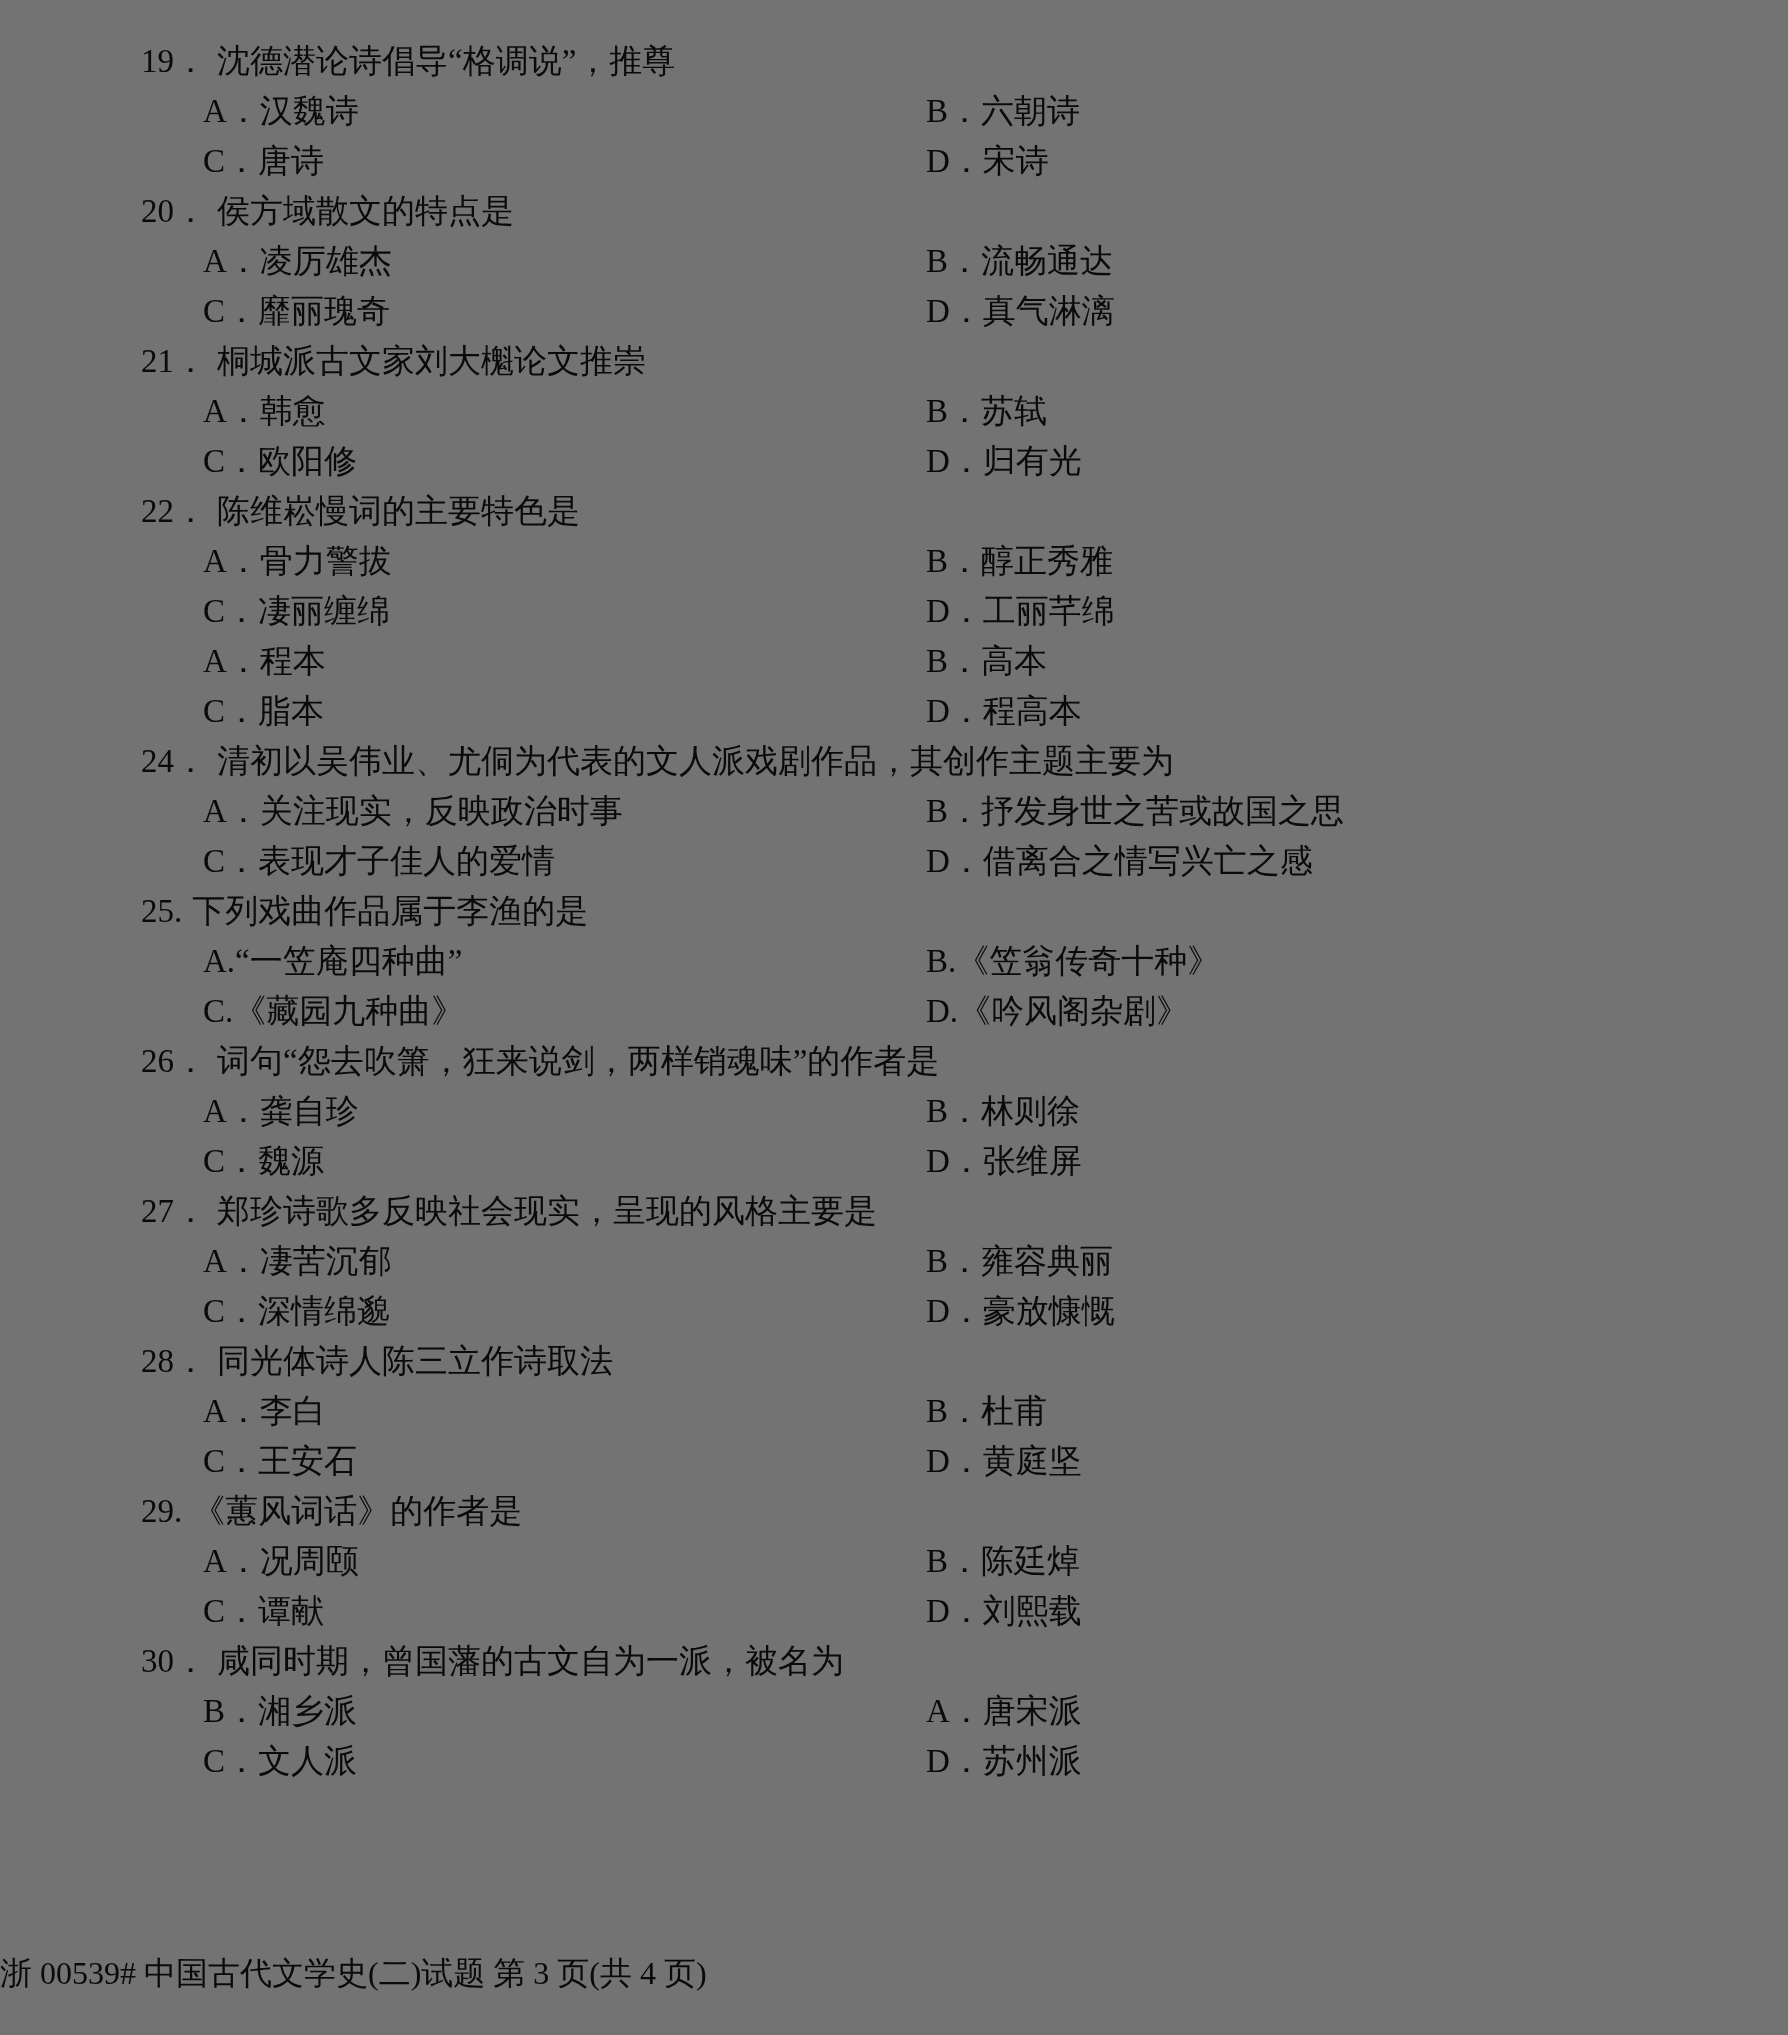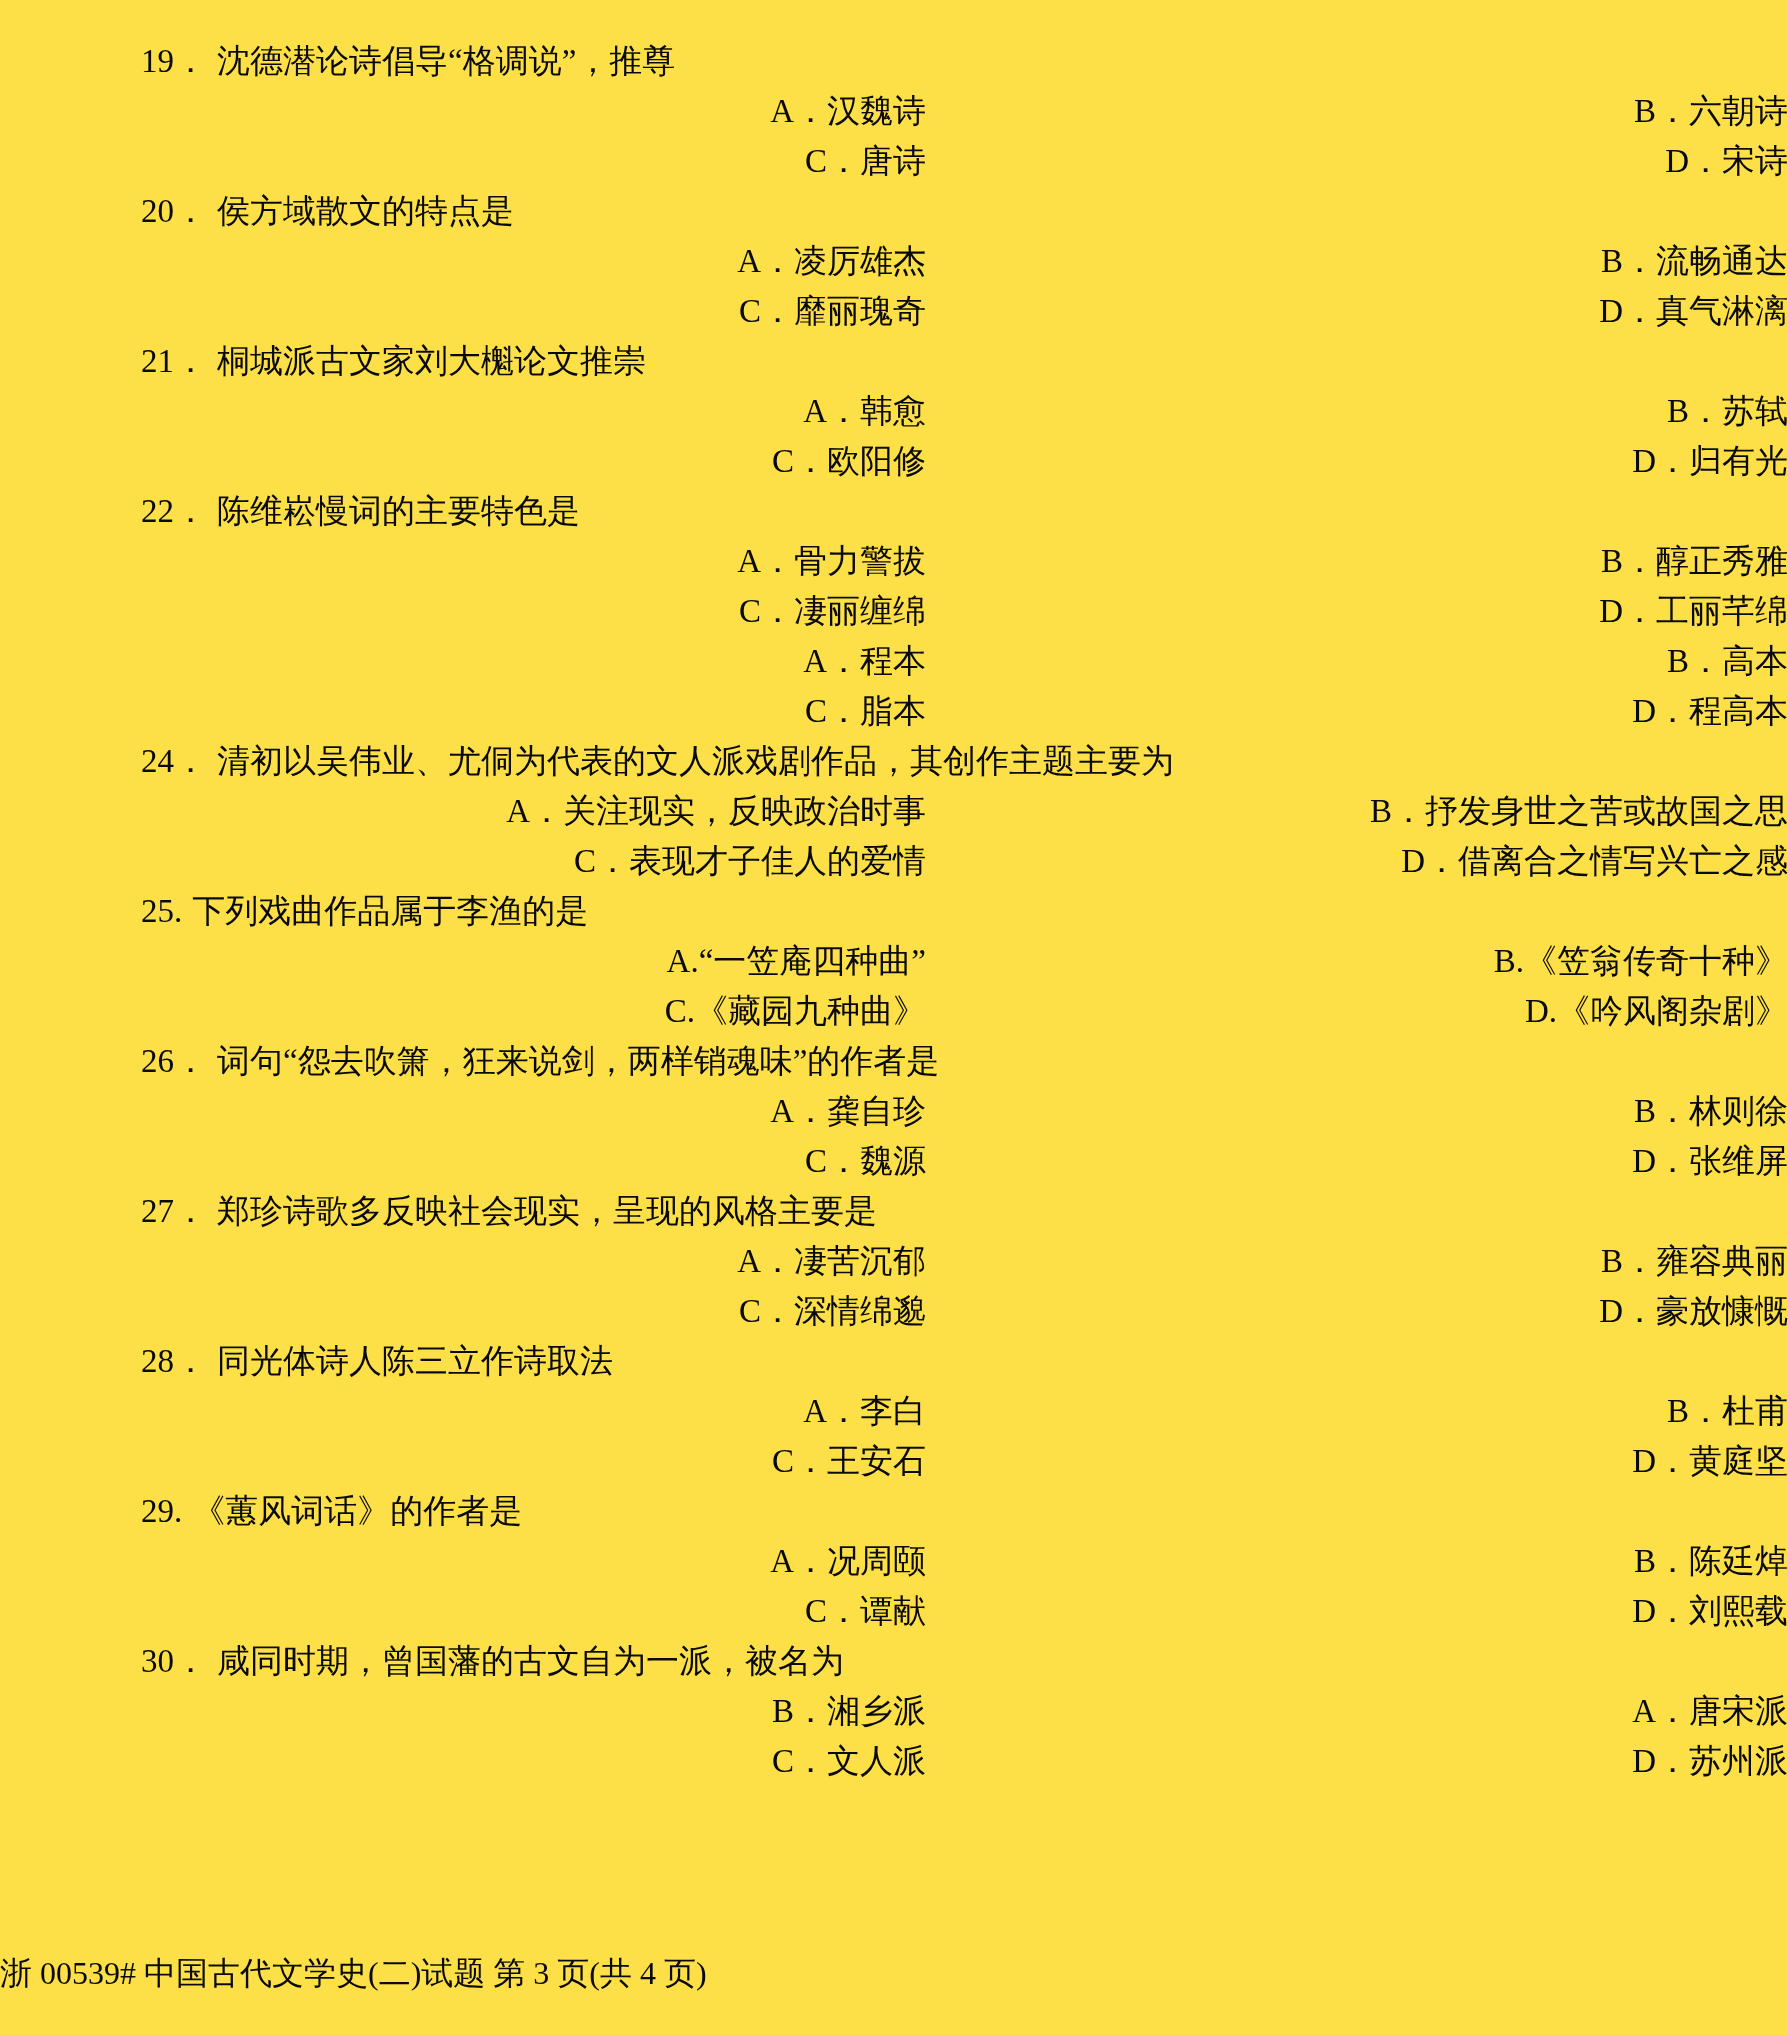--- a/index.html
+++ b/index.html
@@ -1,40 +1,40 @@
 <!DOCTYPE html>
 <html style="font-size:11.5px"><head>
 <meta charset="utf-8">
 <style>
   html, body { margin: 0; padding: 0; background: #888; }
   .page {
     position: relative;
     width: 1788px;
     height: 2035px;
     margin: 0 auto;
-    background: #fde047;
+    background: #737373;
     color: #0a0a0a;
     font-family: "Liberation Serif", "DejaVu Serif", serif;
     overflow: hidden;
   }
   .content {
     position: absolute;
     top: 36px;
     left: 0;
     right: 0;
   }
   .q-line {
     height: 50px;
     line-height: 50px;
     font-size: 33px;
     padding-left: 141px;
     white-space: nowrap;
   }
   .q-num { display: inline-block; margin-right: 10px; }
-  .opts { padding-left: 203px; text-align: right; }
+  .opts { padding-left: 203px; }
   .opt-pair {
     display: grid;
     grid-template-columns: 723px 1fr;
     height: 50px;
     line-height: 50px;
     font-size: 33px;
     white-space: nowrap;
   }
   .opt { display: block; }
   .footer {

